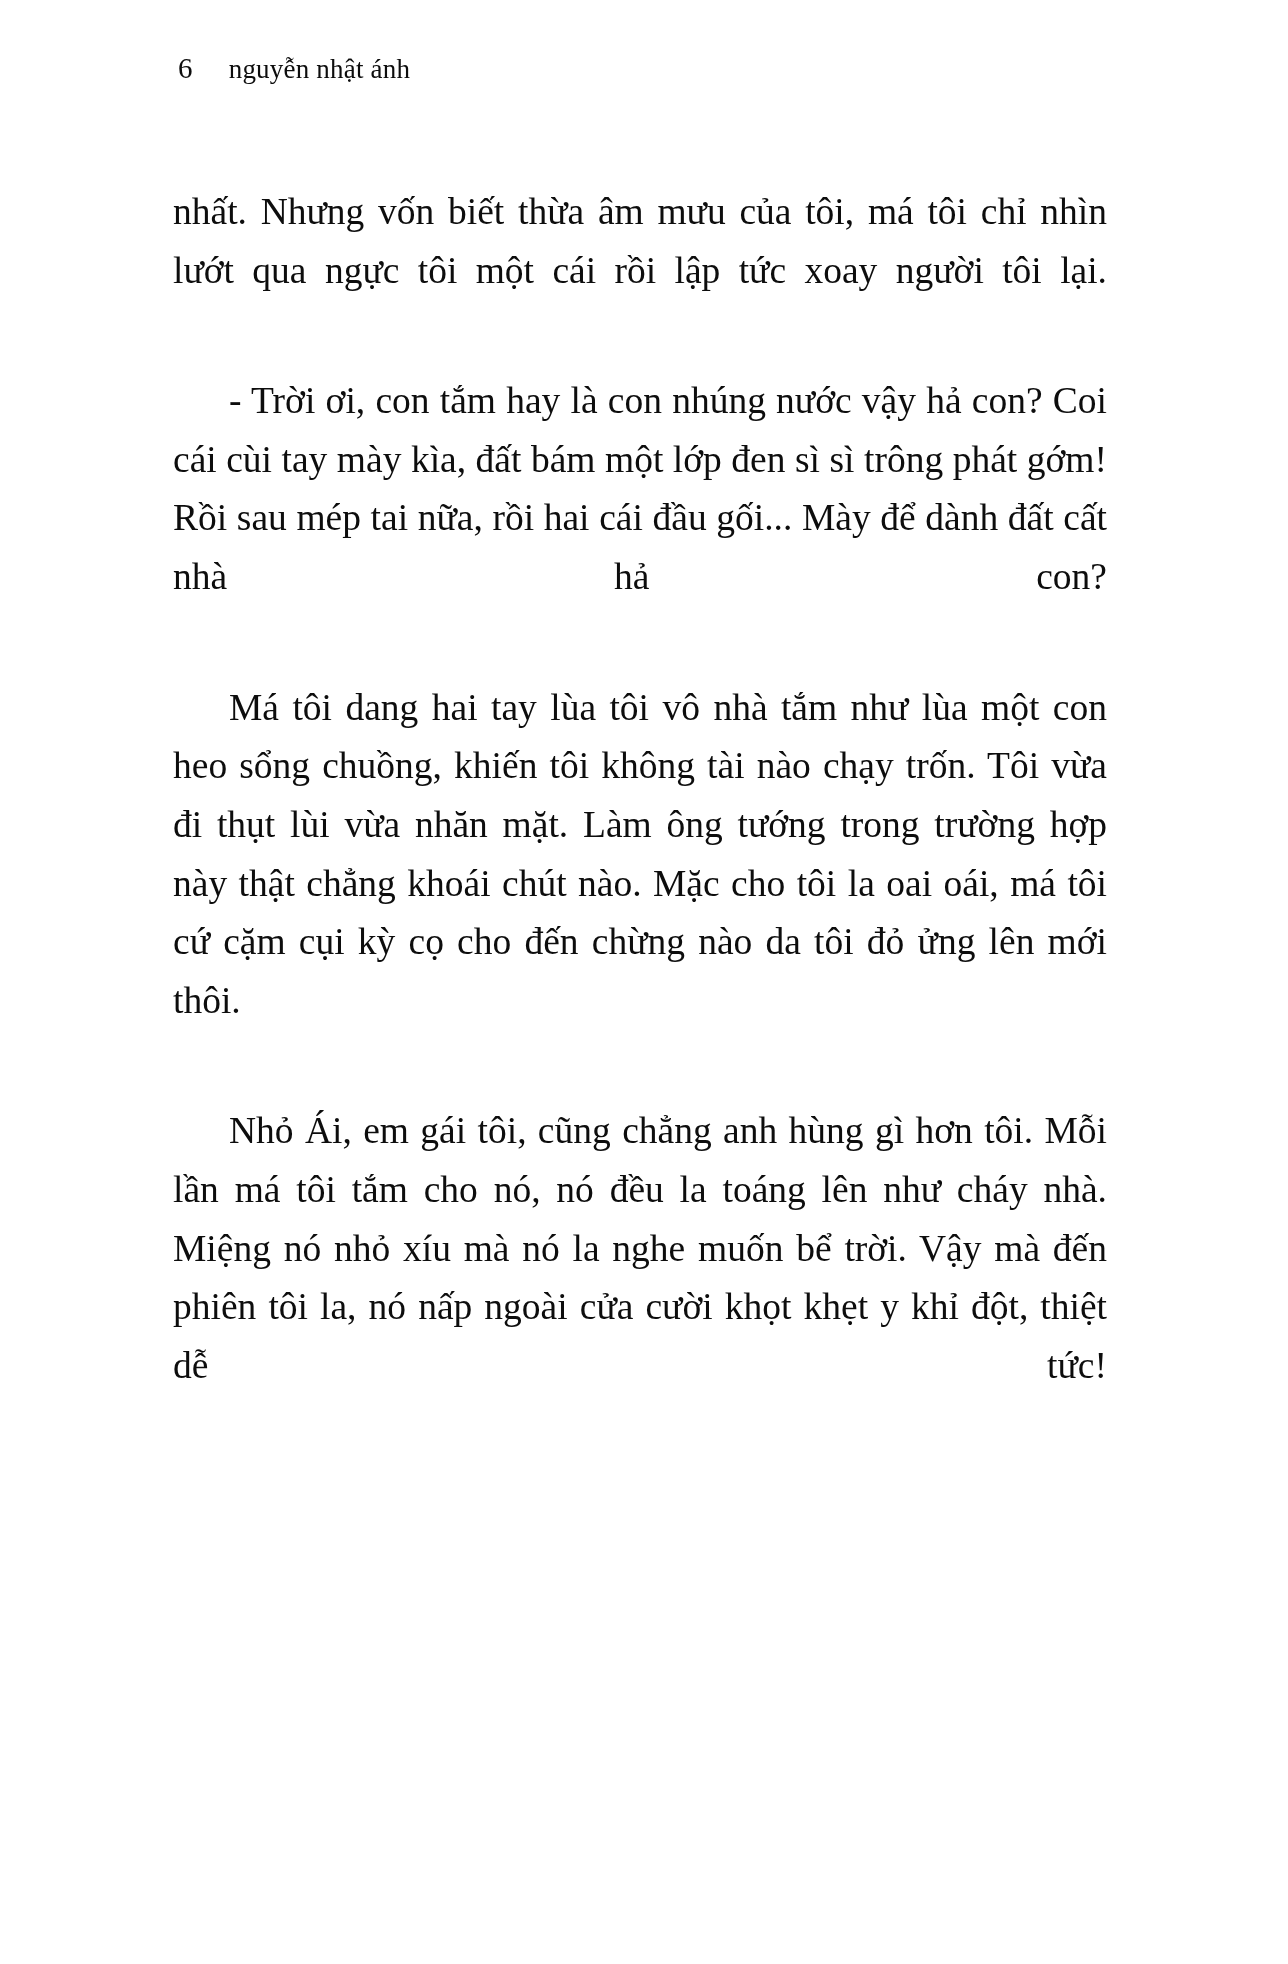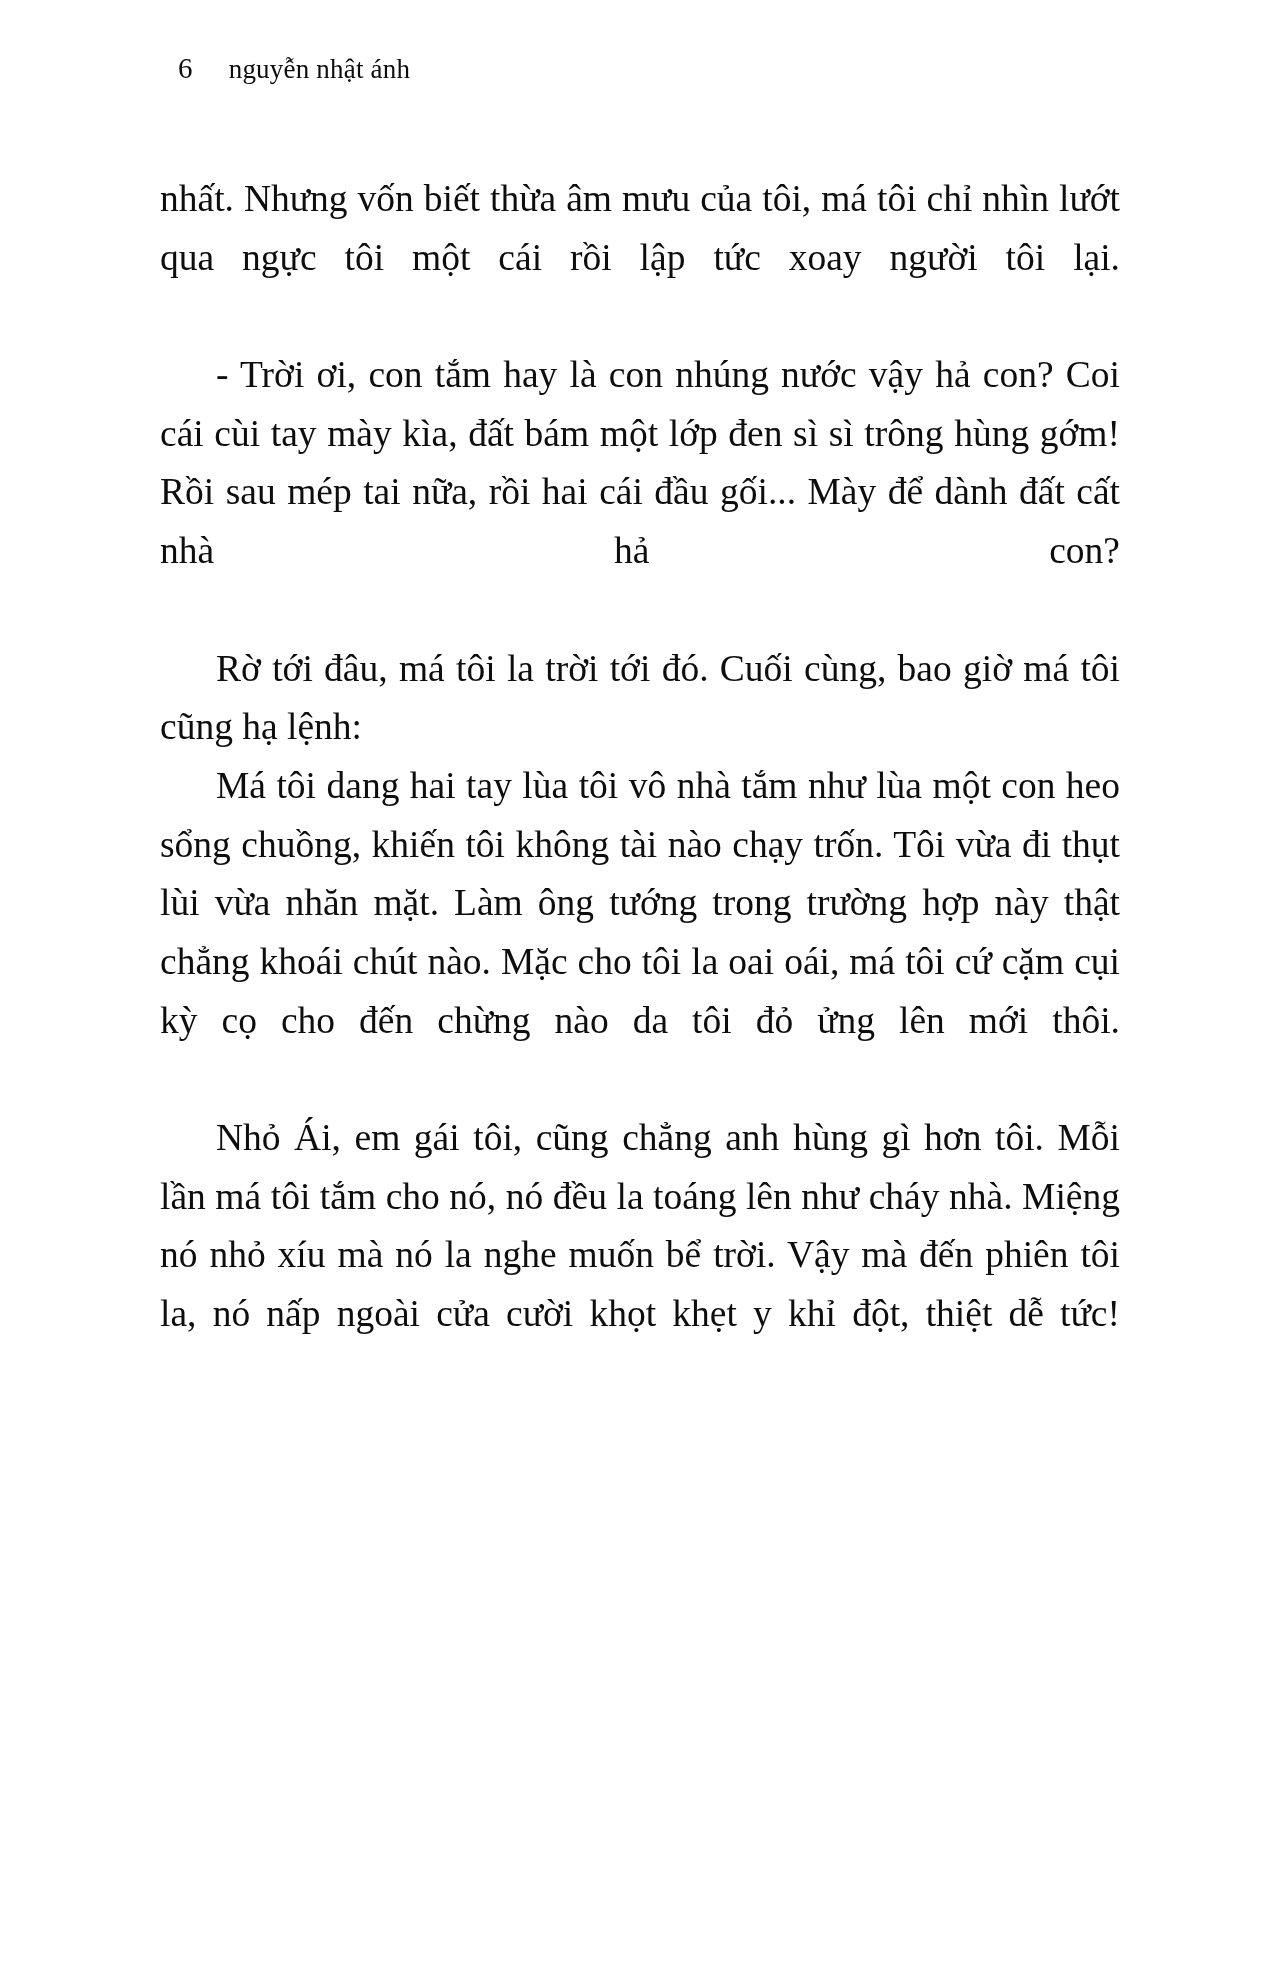--- a/index.html
+++ b/index.html
@@ -49,21 +49,21 @@
     left: 160px;
     width: 960px;
     font-size: 37.5px;
     line-height: 1.565;
     text-align: justify;
     text-justify: inter-word;
     hyphens: none;
   }
 
   .body-text p {
-    margin: 0;
+    margin: 13px;
     text-indent: 0;
   }
 
   .body-text p.indent {
     text-indent: 56px;
   }
 
   
   .body-text p::after {
     content: "";
@@ -79,19 +79,18 @@
 
 <div class="page">
 
   <div class="running-head">
     <span class="folio">6</span>
     <span class="head-title">nguyễn nhật ánh</span>
   </div>
 
   <div class="body-text">
     <p>nhất. Nhưng vốn biết thừa âm mưu của tôi, má tôi chỉ nhìn lướt qua ngực tôi một cái rồi lập tức xoay người tôi lại.</p>
-    <p class="indent">- Trời ơi, con tắm hay là con nhúng nước vậy hả con? Coi cái cùi tay mày kìa, đất bám một lớp đen sì sì trông hùng gớm! Rồi sau mép tai nữa, rồi hai cái đầu gối... Mày để dành đất cất nhà hả con?</p>
-    <p class="indent last-natural">Rờ tới đâu, má tôi la trời tới đó. Cuối cùng, bao giờ má tôi cũng hạ lệnh:</p>
+    <p class="indent">- Trời ơi, con tắm hay là con nhúng nước vậy hả con? Coi cái cùi tay mày kìa, đất bám một lớp đen sì sì trông phát gớm! Rồi sau mép tai nữa, rồi hai cái đầu gối... Mày để dành đất cất nhà hả con?</p>
     <p class="indent">Má tôi dang hai tay lùa tôi vô nhà tắm như lùa một con heo sổng chuồng, khiến tôi không tài nào chạy trốn. Tôi vừa đi thụt lùi vừa nhăn mặt. Làm ông tướng trong trường hợp này thật chẳng khoái chút nào. Mặc cho tôi la oai oái, má tôi cứ cặm cụi kỳ cọ cho đến chừng nào da tôi đỏ ửng lên mới thôi.</p>
     <p class="indent">Nhỏ Ái, em gái tôi, cũng chẳng anh hùng gì hơn tôi. Mỗi lần má tôi tắm cho nó, nó đều la toáng lên như cháy nhà. Miệng nó nhỏ xíu mà nó la nghe muốn bể trời. Vậy mà đến phiên tôi la, nó nấp ngoài cửa cười khọt khẹt y khỉ đột, thiệt dễ tức!</p>
   </div>
 
 </div>
 
 </body></html>

